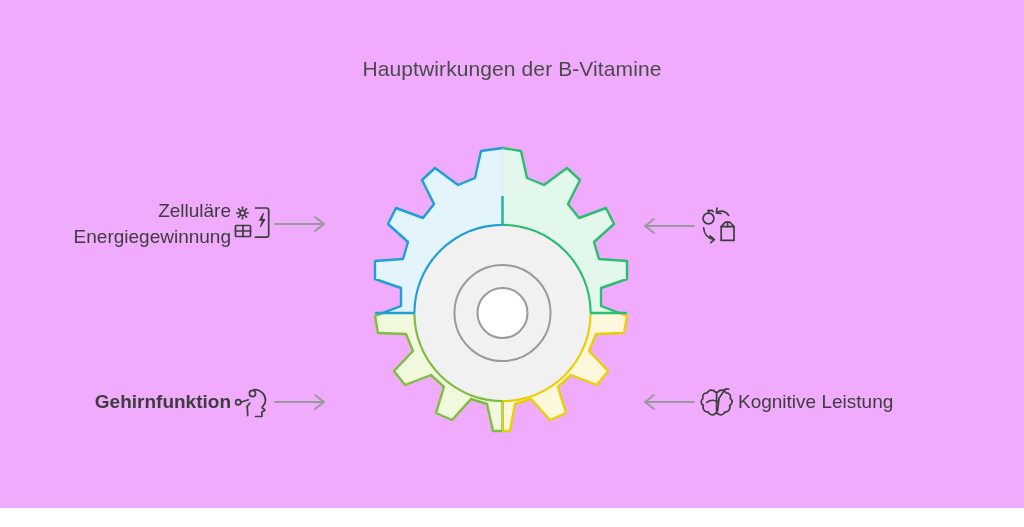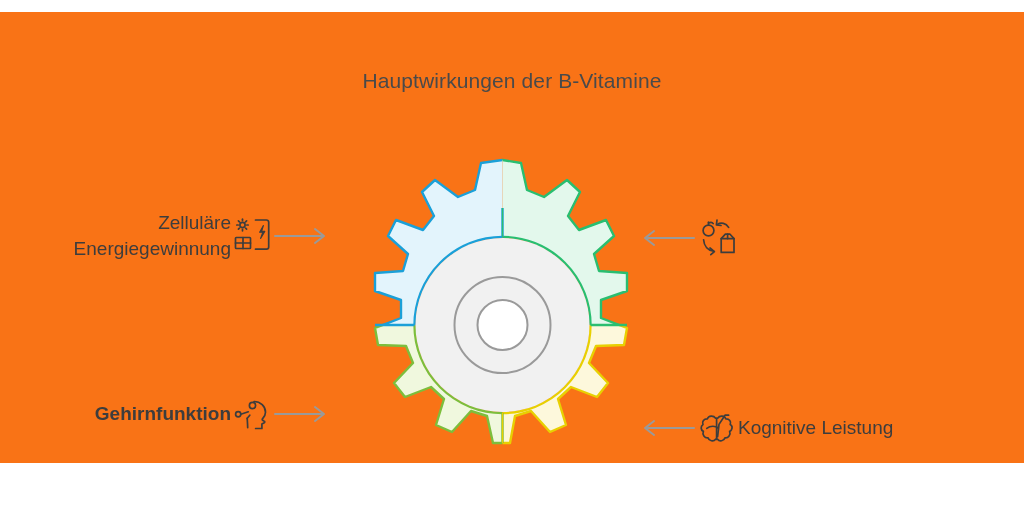--- a/index.html
+++ b/index.html
@@ -11,23 +11,22 @@
     width: 1024px;
     height: 527px;
     font-family: "Liberation Sans", sans-serif;
     color: #404040;
     overflow: hidden;
     position: relative;
   }
   #canvas {
     position: relative;
     width: 1024px;
-    height: 451px;
-    background: #f97316;
-    margin-top: 12px;
+    height: 508px;
+    background: #f0abfc;
   }
   #title {
     position: absolute;
     left: 0;
     top: 57px;
     width: 1024px;
     text-align: center;
     font-size: 21px;
     font-weight: 400;
     color: #4a4a4a;
@@ -71,21 +70,21 @@
     height: 22px;
     display: flex;
     align-items: center;
   }
   
   #callout-energy  { left: 26px;  top: 196px; align-items: center; }
   #callout-energy .label { width: 205px; }
   #callout-brain   { left: 66px;  top: 374px; }
   #callout-brain .label { width: 165px; font-weight: bold; }
   #callout-nutrient{ left: 638px; top: 198px; }
-  #callout-cognitive{ left: 638px; top: 388px; justify-content: flex-end; }
+  #callout-cognitive{ left: 638px; top: 374px; justify-content: flex-end; }
 
   #gear-wrap {
     position: absolute;
     left: 330px;
     top: 140px;
     width: 345px;
     height: 350px;
   }
 </style>
 </head>

